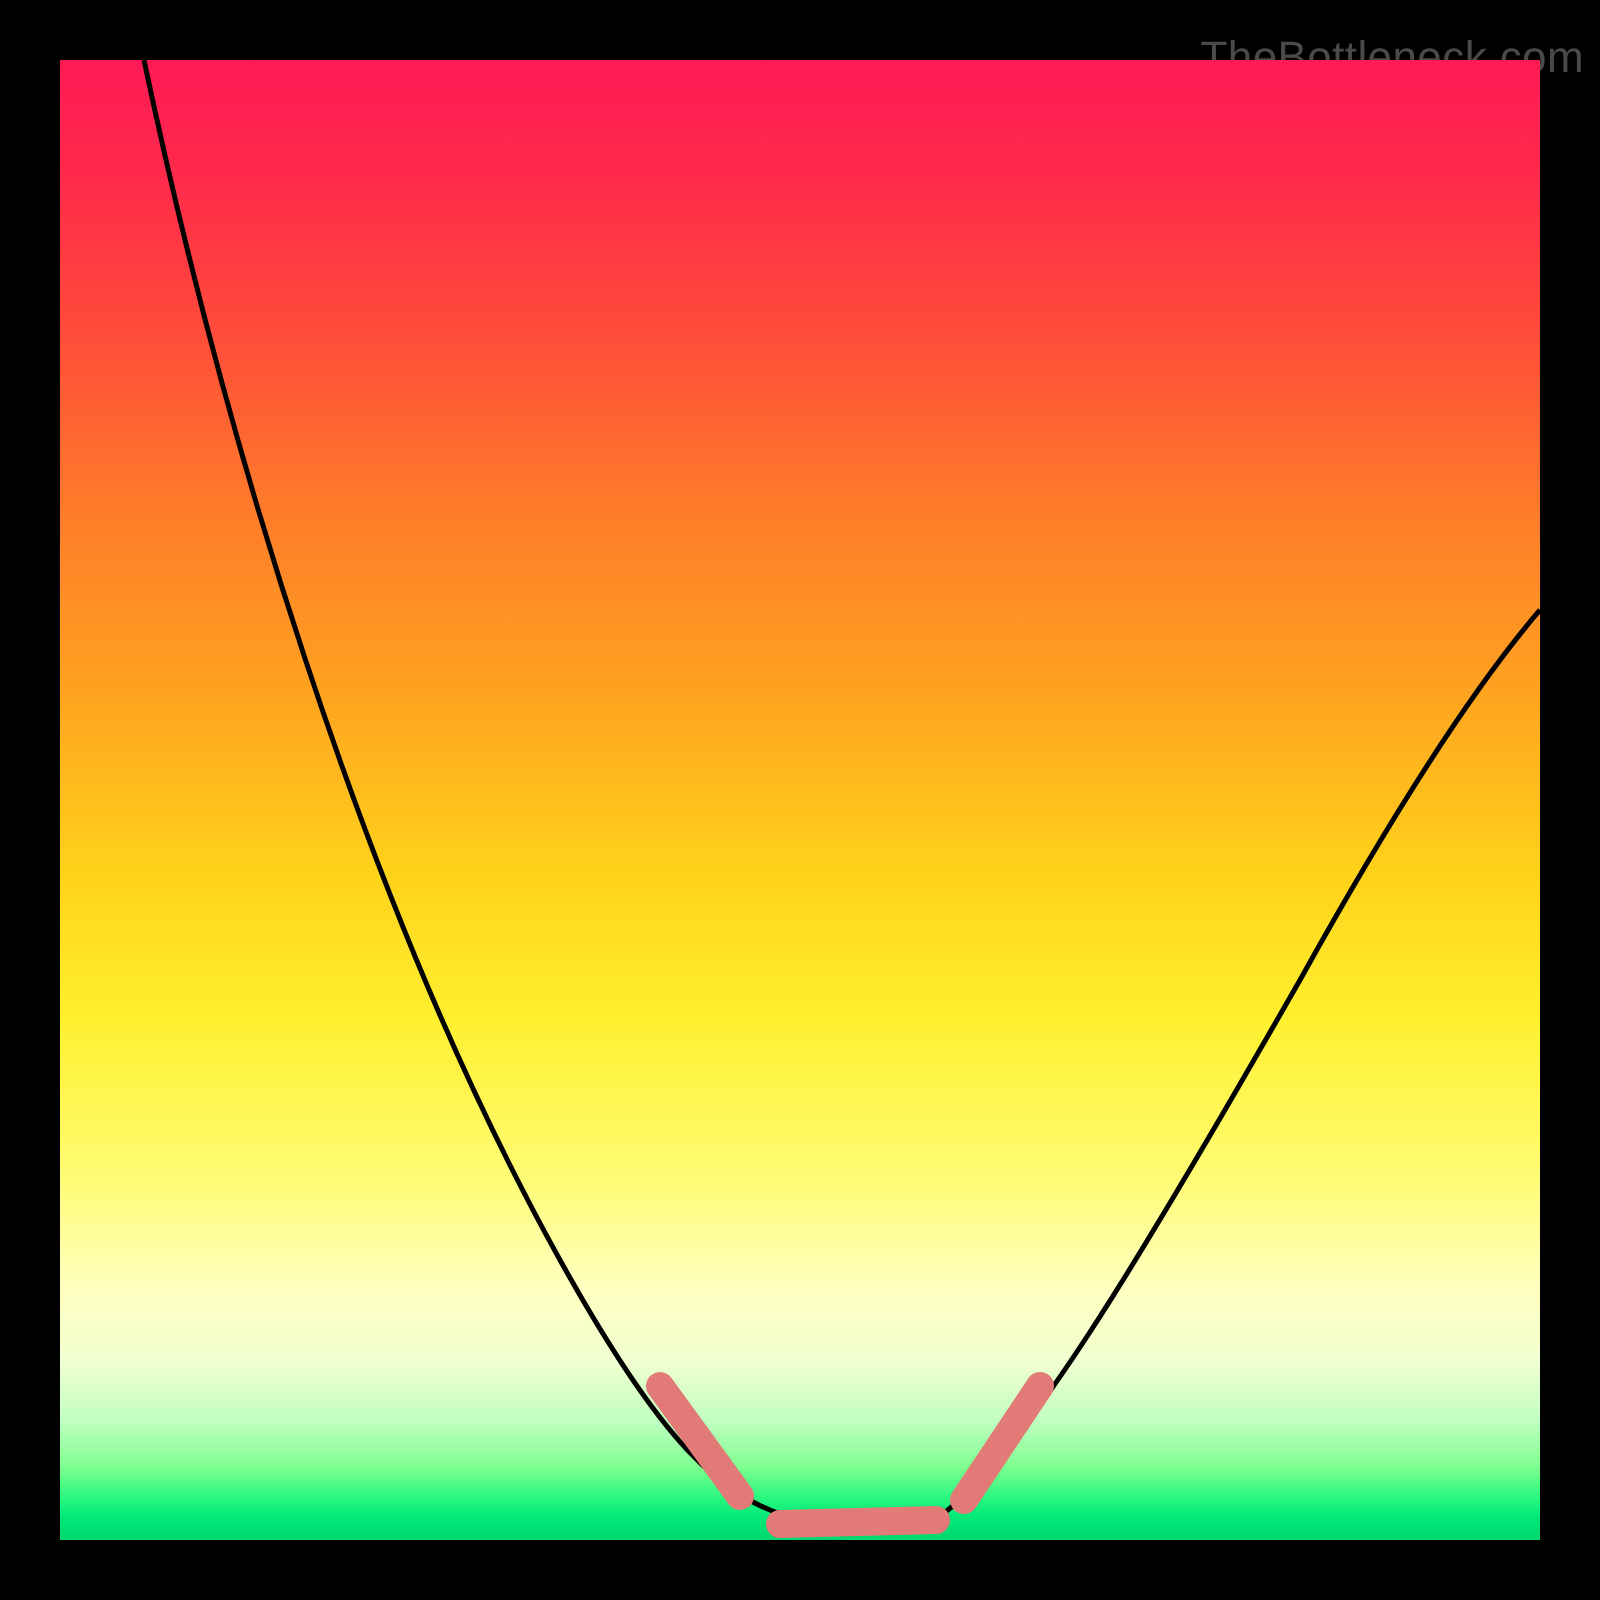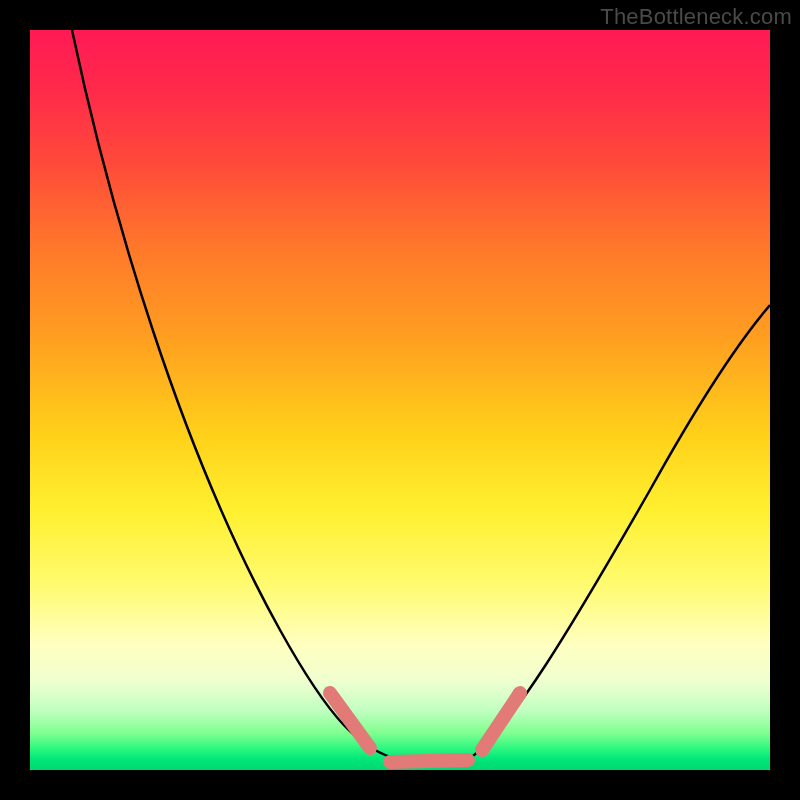--- a/index.html
+++ b/index.html
@@ -40,21 +40,21 @@
       #f0ffd0 88%,
       #c0ffc0 92%,
       #80ff90 95%,
       #30f880 97%,
       #00e878 98.5%,
       #00d870 100%
     );
   }
   .attribution {
     position: absolute;
-    top: 4px;
+    top: 16px;
     right: 8px;
     color: #4a4a4a;
     font-size: 22px;
     font-weight: 500;
     letter-spacing: 0.2px;
   }
   svg.curves {
     position: absolute;
     left: 0;
     top: 0;

